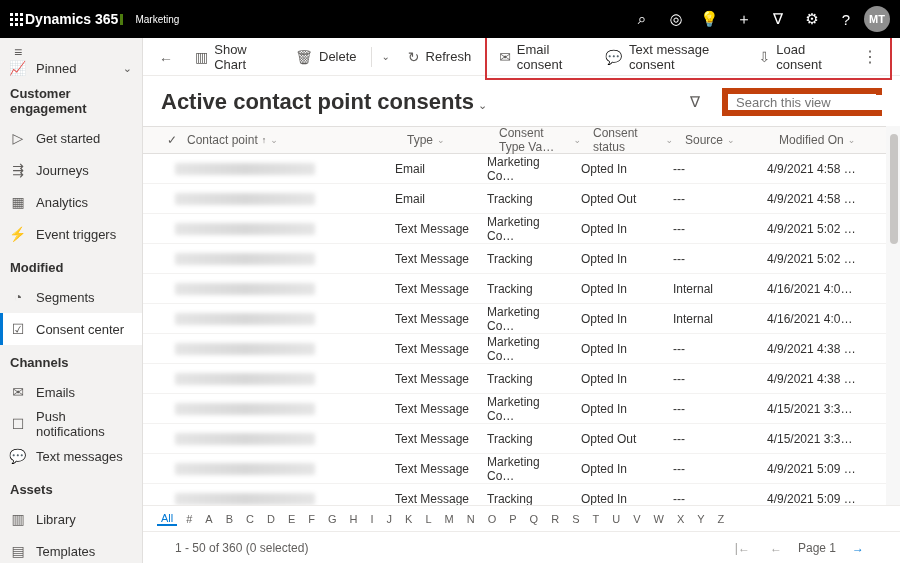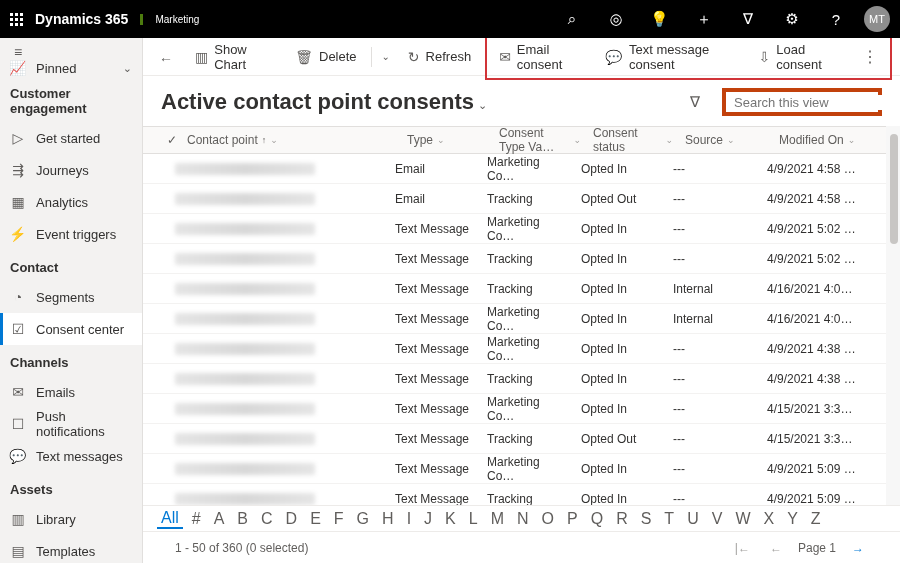--- a/index.html
+++ b/index.html
@@ -1,64 +1,64 @@
 <!DOCTYPE html>
 <html><head>
 <meta charset="utf-8">
 <style>
 *{margin:0;padding:0;box-sizing:border-box;font-family:'Segoe UI',Arial,sans-serif}
 body{width:900px;height:563px;overflow:hidden;background:#fff;font-size:13px;color:#323130;position:relative}
-.topbar{height:38px;background:#000;color:#fff;display:flex;align-items:center;padding:0 10px;gap:12px}
+.topbar{height:38px;background:#000;color:#fff;display:flex;align-items:center;padding:0 10px;gap:2px}
 .waffle{display:grid;grid-template-columns:repeat(3,3px);grid-template-rows:repeat(3,3px);gap:2px}
 .waffle span{background:#fff;width:3px;height:3px}
 .brand{font-weight:600;font-size:14px}
 .module{font-size:10px;border-left:3px solid #4d7c0f;padding-left:12px}
 .topspacer{flex:1}
 .topicon{width:32px;height:32px;display:flex;align-items:center;justify-content:center;cursor:pointer;font-size:15px}
-.avatar{width:26px;height:26px;border-radius:50%;background:#8e8e8e;display:flex;align-items:center;justify-content:center;font-size:11px;font-weight:400}
+.avatar{width:26px;height:26px;border-radius:50%;background:#8e8e8e;display:flex;align-items:center;justify-content:center;font-size:11px;font-weight:700}
 .shell{display:flex;height:525px}
 .sidebar{width:143px;background:#f3f2f1;border-right:1px solid #e1dfdd;display:flex;flex-direction:column;padding-top:6px;overflow:hidden}
 .sbrow{height:32px;display:flex;align-items:center;padding:0 10px;gap:10px;cursor:pointer;font-size:13px;color:#323130}
 .sbrow.sel{background:#fff;border-left:3px solid #0078d4;padding-left:7px}
 .sbicon{width:16px;height:16px;flex-shrink:0;display:flex;align-items:center;justify-content:center;color:#605e5c;font-size:14px}
 .sbgroup{font-weight:600;font-size:13px;padding:10px 10px 6px;color:#323130}
 .main{flex:1;display:flex;flex-direction:column;background:#fff;overflow:hidden}
 .cmdbar{height:38px;display:flex;align-items:center;border-bottom:1px solid #edebe9;padding:0 8px;gap:6px}
 .cmdbtn{display:flex;align-items:center;gap:6px;padding:4px 8px;cursor:pointer;font-size:13px;color:#323130}
 .cmdicon{font-size:14px;color:#605e5c}
 .splitchev{font-size:10px;color:#605e5c;padding:0 4px;cursor:pointer}
 .sep{width:1px;height:20px;background:#e1dfdd}
 .redbox{border:2px solid #d13438;display:flex;align-items:center;padding:2px 4px;gap:4px}
 .more{font-size:16px;padding:0 8px;cursor:pointer;color:#605e5c}
 .viewhdr{display:flex;align-items:center;padding:12px 18px 10px;gap:12px}
 .viewtitle{font-size:22px;font-weight:600}
 .viewchev{font-size:11px;color:#605e5c;margin-left:4px}
 .viewspacer{flex:1}
 .filtericon{font-size:15px;color:#605e5c;cursor:pointer;padding:0 10px}
-.search{display:flex;align-items:center;border:4px solid #c2410c;width:160px;height:28px;padding:4px 8px;gap:6px}
+.search{display:flex;align-items:center;border:6px solid #c2410c;width:160px;height:28px;padding:4px 8px;gap:6px}
 .search input{border:none;outline:none;flex:1;font-size:13px}
 .gridwrap{flex:1;overflow:hidden;position:relative;display:flex;flex-direction:column}
 .ghdr{display:flex;height:28px;border-bottom:1px solid #e1dfdd;border-top:1px solid #e1dfdd;background:#faf9f8;padding-left:18px}
 .gcol{display:flex;align-items:center;gap:4px;font-size:12px;color:#605e5c;padding:0 6px}
 .gcol.chk{width:20px}
 .c-contact{width:220px}
 .c-type{width:92px}
 .c-ctv{width:94px}
 .c-status{width:92px}
 .c-source{width:94px}
 .c-mod{width:110px}
 .sortarr{font-size:9px}
 .colchev{font-size:9px;color:#a19f9d}
 .gbody{flex:1;overflow-y:auto}
 .grow{display:flex;height:30px;align-items:center;border-bottom:1px solid #f3f2f1;padding-left:6px;font-size:13px}
 .grow .gcol{color:#323130}
 .blur{width:140px;height:12px;background:linear-gradient(90deg,#e5e5e5,#d8d8d8,#e5e5e5);filter:blur(2px);border-radius:2px}
 .vscroll{position:absolute;right:0;top:0;bottom:0;width:14px;background:#f7f7f7}
 .vthumb{position:absolute;right:2px;top:8px;width:8px;height:110px;background:#c8c6c4;border-radius:4px}
-.alpha{height:26px;border-top:1px solid #edebe9;display:flex;align-items:center;padding:0 14px;gap:5px;font-size:16px;color:#605e5c}
+.alpha{height:26px;border-top:1px solid #edebe9;display:flex;align-items:center;padding:0 14px;gap:5px;font-size:11px;color:#605e5c}
 .alpha span{padding:0 4px;cursor:pointer}
 .alpha .sel{color:#0078d4;border-bottom:2px solid #0078d4}
 .footer{height:32px;border-top:1px solid #edebe9;display:flex;align-items:center;padding:0 32px;font-size:12px;color:#605e5c;gap:12px}
 .footer .fsp{flex:1}
 .pgicon{cursor:pointer;padding:0 4px;color:#a19f9d}
 </style>
 </head>
 <body>
 
 <div class="topbar">
@@ -107,21 +107,21 @@
           <span>Journeys</span>
         </div>
         <div class="sbrow">
           <span class="sbicon">▦</span>
           <span>Analytics</span>
         </div>
         <div class="sbrow">
           <span class="sbicon">⚡</span>
           <span>Event triggers</span>
         </div>
-        <div class="sbgroup">Contact</div>
+        <div class="sbgroup">Modified</div>
         <div class="sbrow">
           <span class="sbicon">◔</span>
           <span>Segments</span>
         </div>
         <div class="sbrow sel">
           <span class="sbicon">☑</span>
           <span>Consent center</span>
         </div>
         <div class="sbgroup">Channels</div>
         <div class="sbrow">

